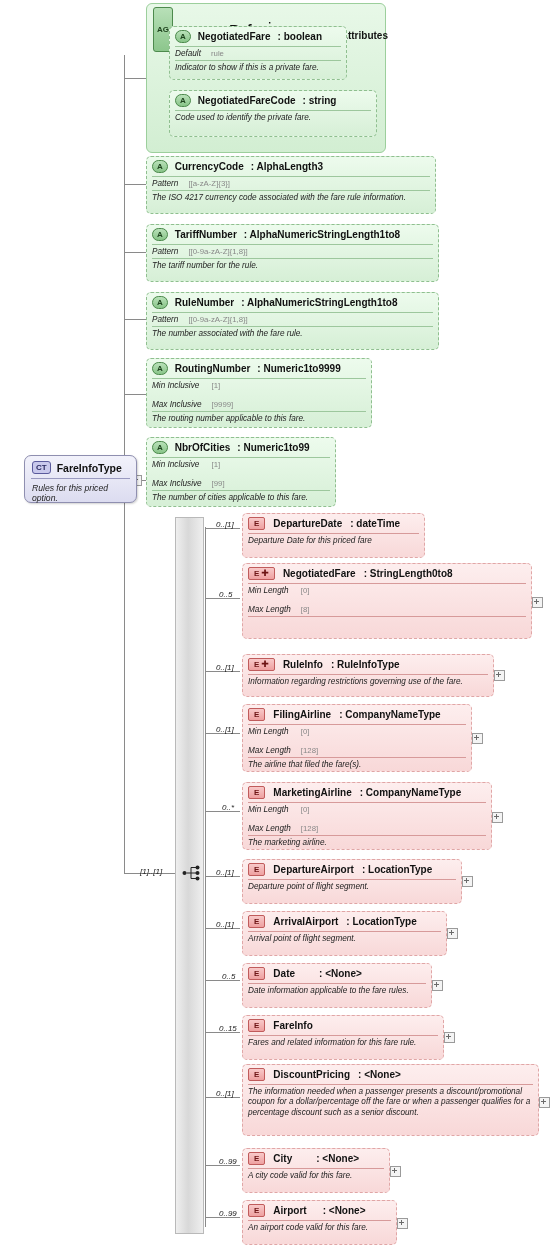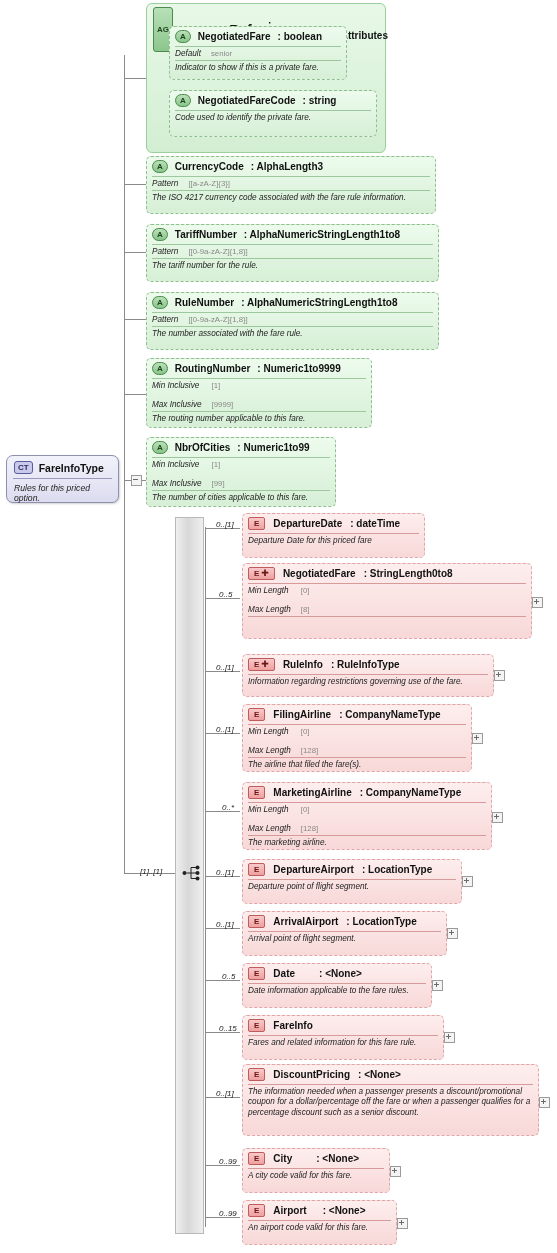--- a/index.html
+++ b/index.html
@@ -13,20 +13,21 @@
   
   .ln{position:absolute;background:#8a8a8a;}
   .lnh{height:1px;}
   .lnv{width:1px;}
 
   
   .ct-box{
     border:1px solid #8f8fb0;border-radius:7px;background:#e8e8f7;
     background-image:linear-gradient(#f2f2fb,#dcdcf0);
     box-shadow:1px 1px 2px rgba(0,0,0,.18);
+    margin-left:18px;
   }
   .ct-head{display:flex;align-items:center;gap:6px;padding:5px 7px 4px 7px;}
   .ct-badge{
     border:1px solid #5b5b9c;border-radius:3px;background:#c9c9ec;
     color:#2a2a60;font-size:8px;font-weight:bold;padding:0px 3px;line-height:11px;
   }
   .ct-title{font-size:10.5px;font-weight:bold;color:#111;}
   .ct-sep{height:1px;background:#9a9ac0;margin:0 6px;}
   .ct-doc{padding:4px 7px 5px 7px;font-style:italic;font-size:8.6px;color:#222;}
 
@@ -144,21 +145,21 @@
 
 <div class="attr abs" style="left:169px;top:26px;width:178px;height:54px;">
   <div class="attr-head">
     <span class="a-badge">A</span>
     <span class="n-name">NegotiatedFare</span>
     <span class="n-name">: boolean</span>
   </div>
   <div class="hr-g"></div>
   <div class="facets">
     <span class="fk">Default</span>
-    <span class="fv">senior</span>
+    <span class="fv">rule</span>
   </div>
   <div class="hr-g"></div>
   <div class="doc">Indicator to show if this is a private fare.</div>
 </div>
 
 <div class="attr abs" style="left:169px;top:90px;width:208px;height:47px;">
   <div class="attr-head">
     <span class="a-badge">A</span>
     <span class="n-name">NegotiatedFareCode</span>
     <span class="n-name">: string</span>

